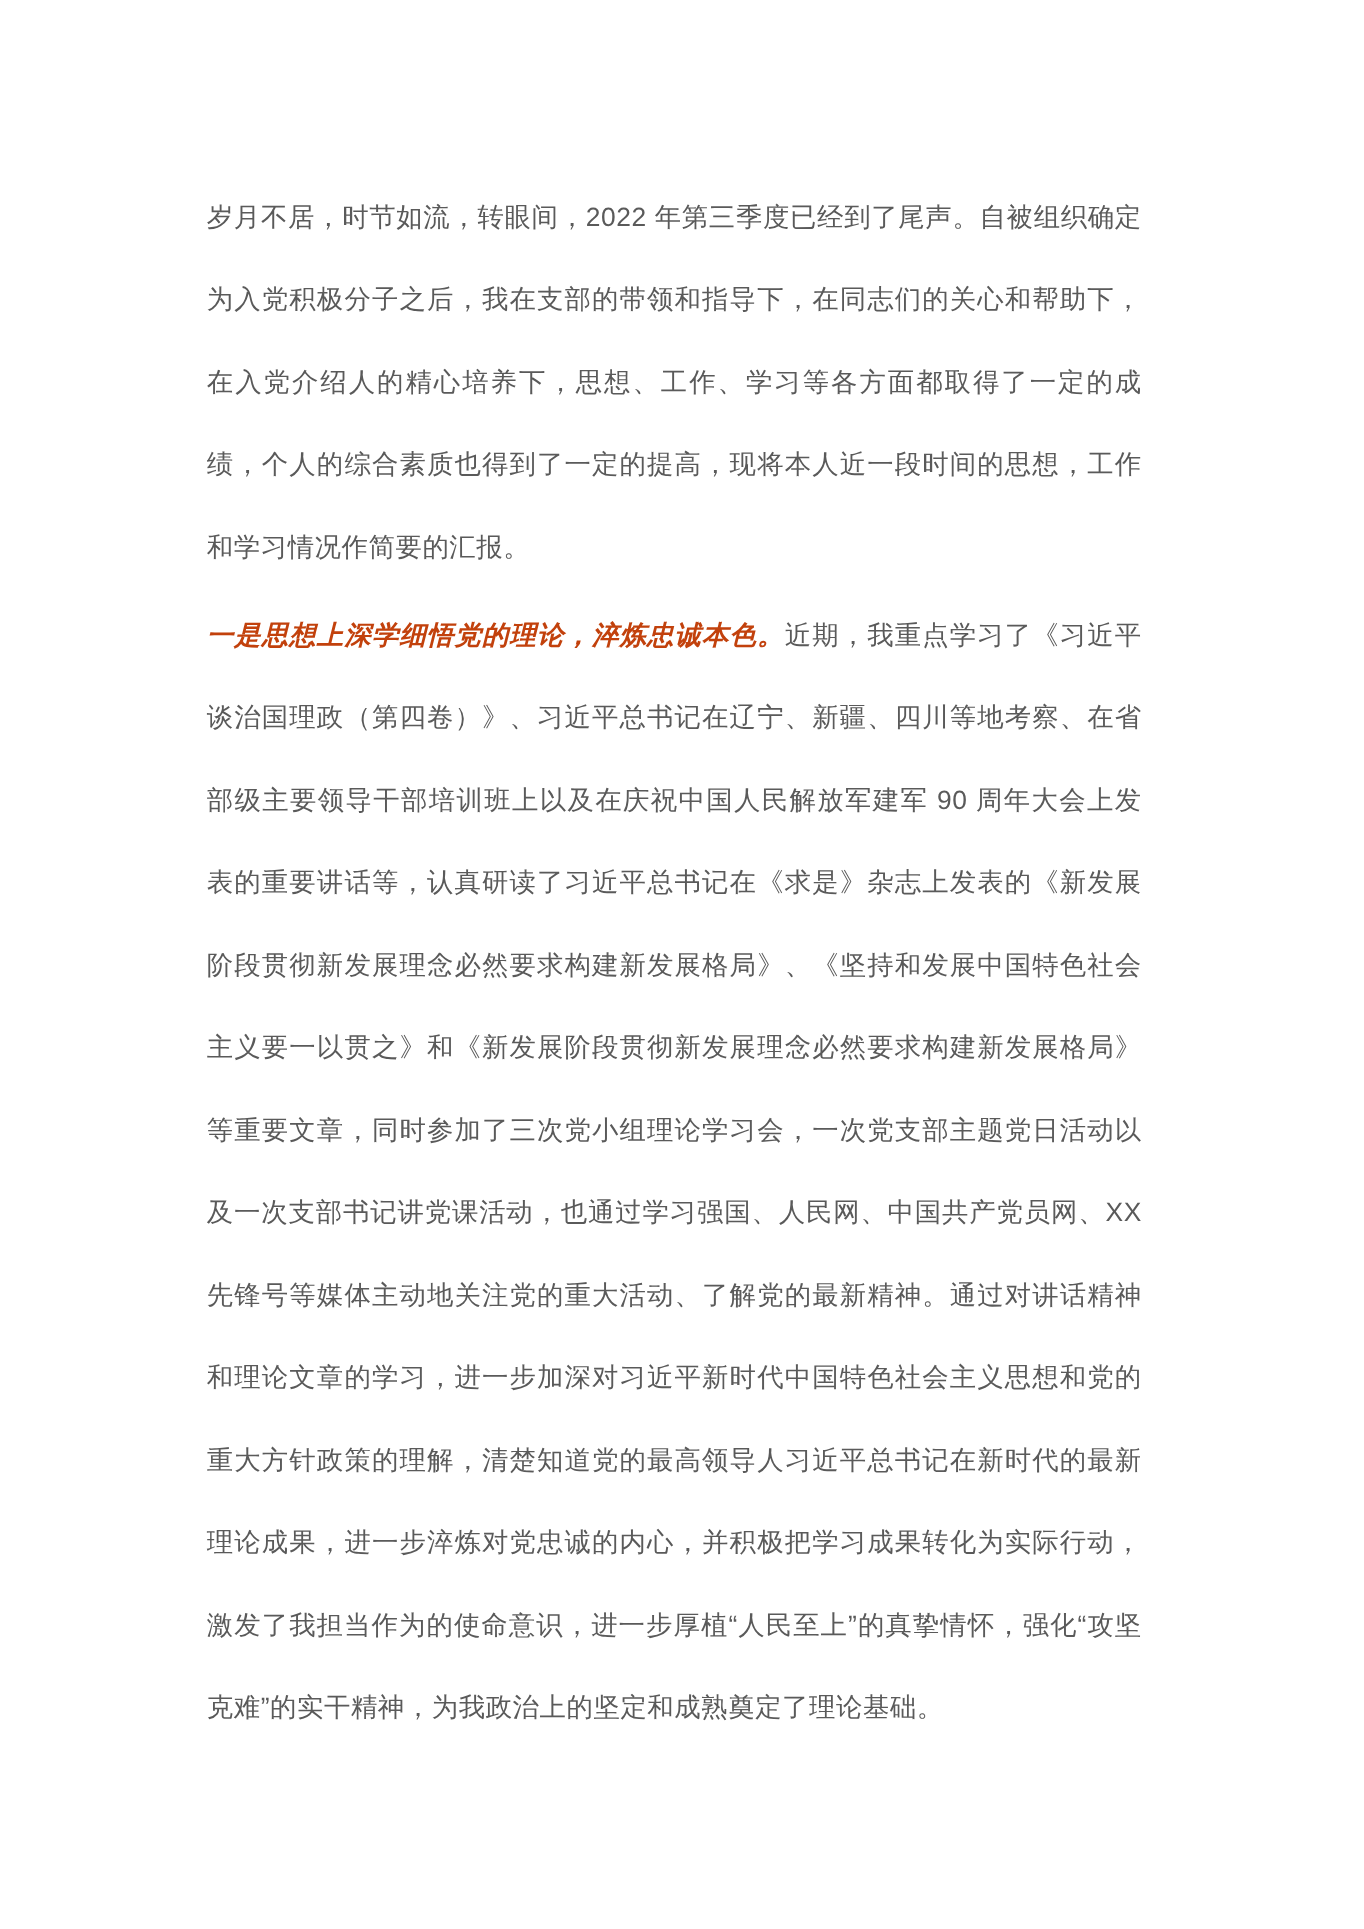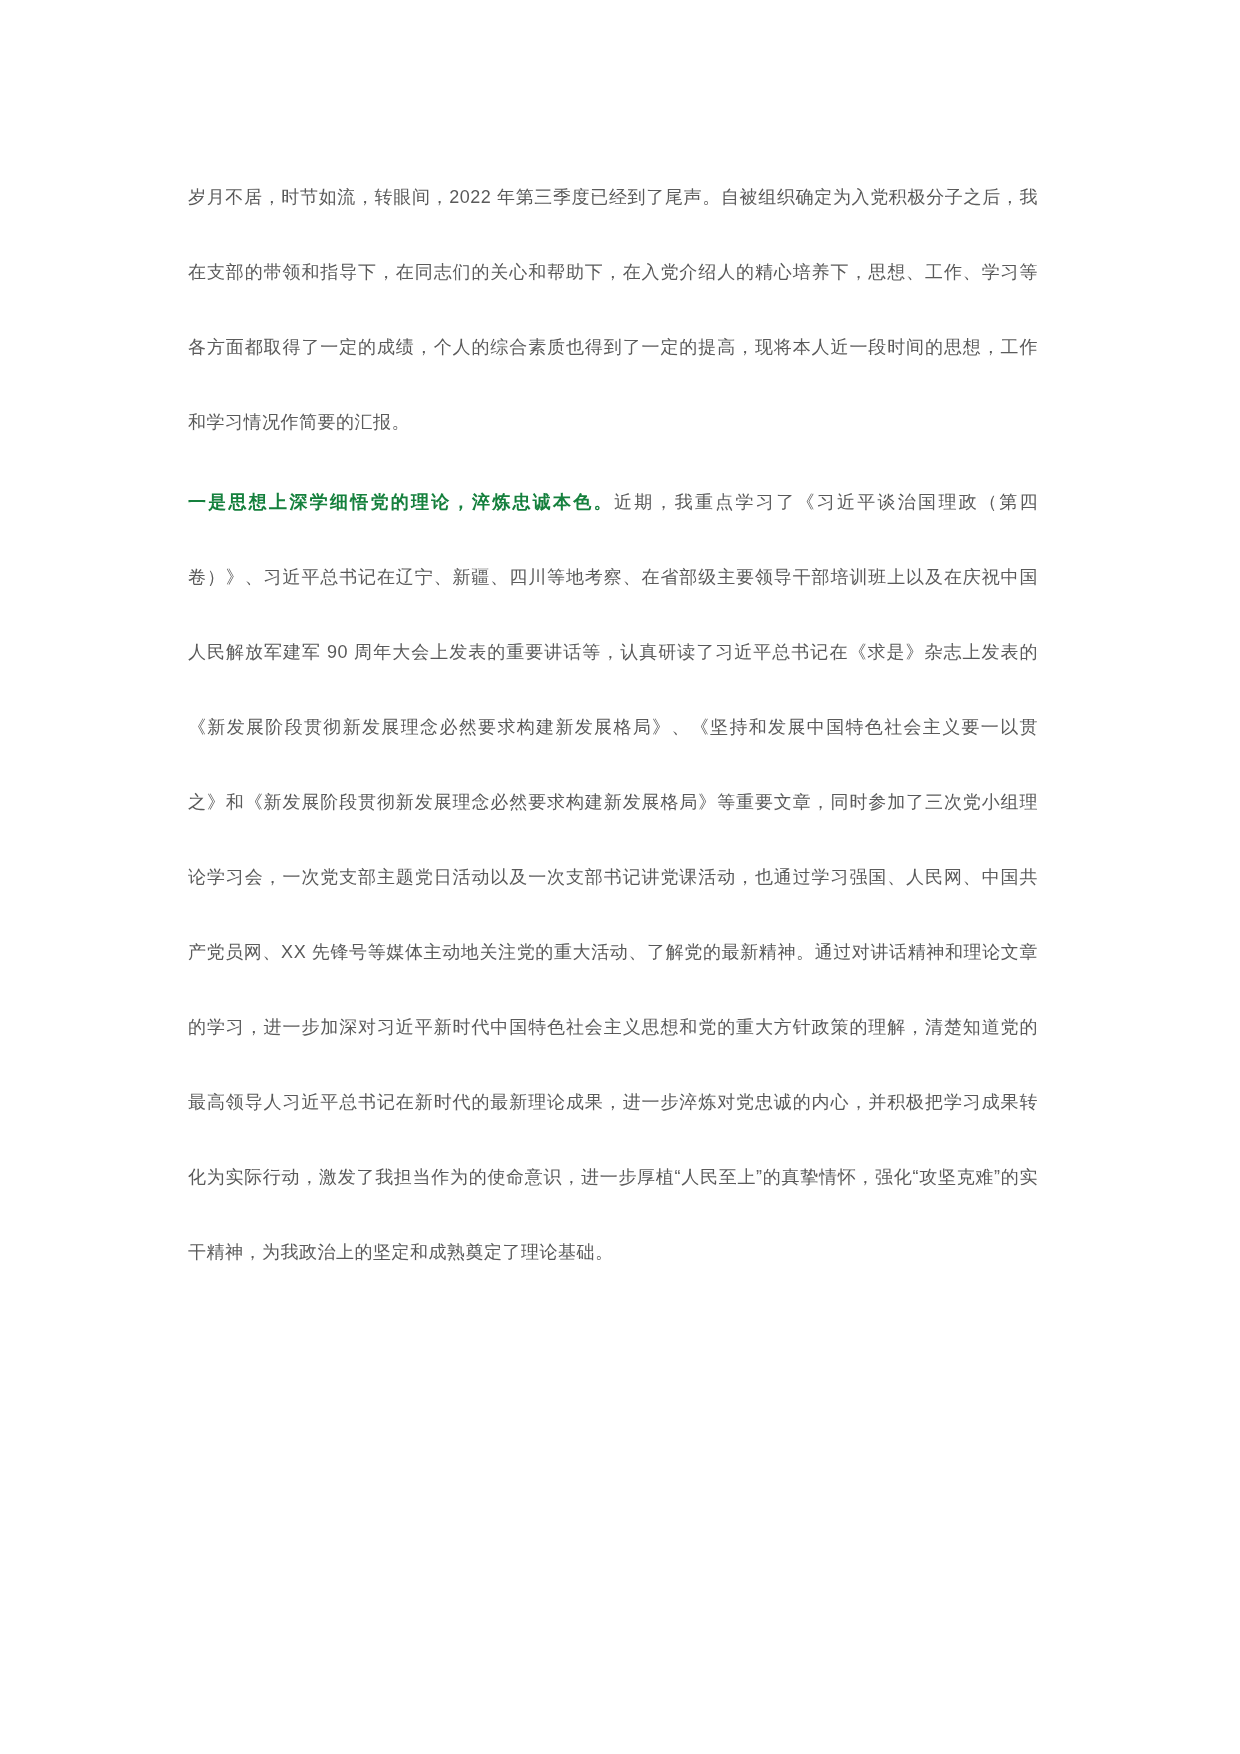--- a/index.html
+++ b/index.html
@@ -13,31 +13,32 @@
     height: 1754px;
     margin: 0 auto;
     background: #ffffff;
     overflow: hidden;
     box-sizing: border-box;
     padding: 160px 186px 0 188px;
     font-family: "Liberation Sans", "DejaVu Sans", sans-serif;
   }
   .para {
     margin: 0 16px 5px 0;
-    font-size: 18px;
+    font-size: 24px;
     line-height: 75px;
     color: #5a5a5a;
     text-align: justify;
     text-justify: inter-ideograph;
     letter-spacing: 0.5px;
     word-break: break-all;
   }
   .para .lead-bold {
     font-weight: bold;
-    color: #15803d;
+    color: #c2410c;
+    font-style: italic;
   }
 </style>
 </head>
 <body>
 
 <div class="page">
   <div class="content">
     <p class="para"><span class="lead-bold"></span><span>岁月不居，时节如流，转眼间，2022 年第三季度已经到了尾声。自被组织确定为入党积极分子之后，我在支部的带领和指导下，在同志们的关心和帮助下，在入党介绍人的精心培养下，思想、工作、学习等各方面都取得了一定的成绩，个人的综合素质也得到了一定的提高，现将本人近一段时间的思想，工作和学习情况作简要的汇报。</span></p>
     <p class="para"><span class="lead-bold">一是思想上深学细悟党的理论，淬炼忠诚本色。</span><span>近期，我重点学习了《习近平谈治国理政（第四卷）》、习近平总书记在辽宁、新疆、四川等地考察、在省部级主要领导干部培训班上以及在庆祝中国人民解放军建军 90 周年大会上发表的重要讲话等，认真研读了习近平总书记在《求是》杂志上发表的《新发展阶段贯彻新发展理念必然要求构建新发展格局》、《坚持和发展中国特色社会主义要一以贯之》和《新发展阶段贯彻新发展理念必然要求构建新发展格局》等重要文章，同时参加了三次党小组理论学习会，一次党支部主题党日活动以及一次支部书记讲党课活动，也通过学习强国、人民网、中国共产党员网、XX 先锋号等媒体主动地关注党的重大活动、了解党的最新精神。通过对讲话精神和理论文章的学习，进一步加深对习近平新时代中国特色社会主义思想和党的重大方针政策的理解，清楚知道党的最高领导人习近平总书记在新时代的最新理论成果，进一步淬炼对党忠诚的内心，并积极把学习成果转化为实际行动，激发了我担当作为的使命意识，进一步厚植“人民至上”的真挚情怀，强化“攻坚克难”的实干精神，为我政治上的坚定和成熟奠定了理论基础。</span></p>
   </div>

